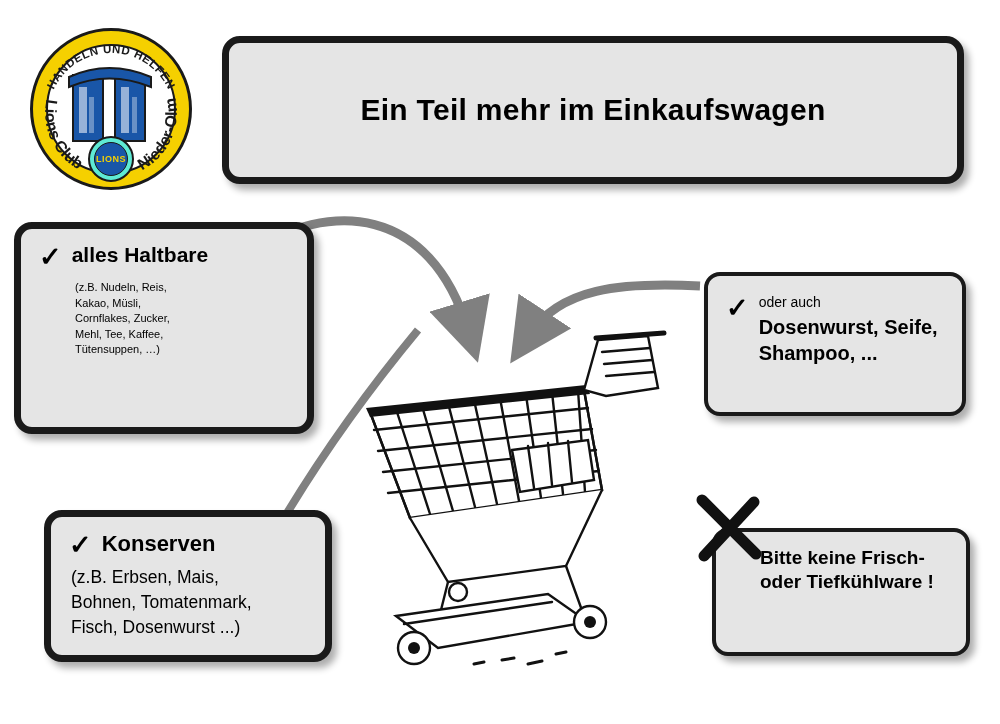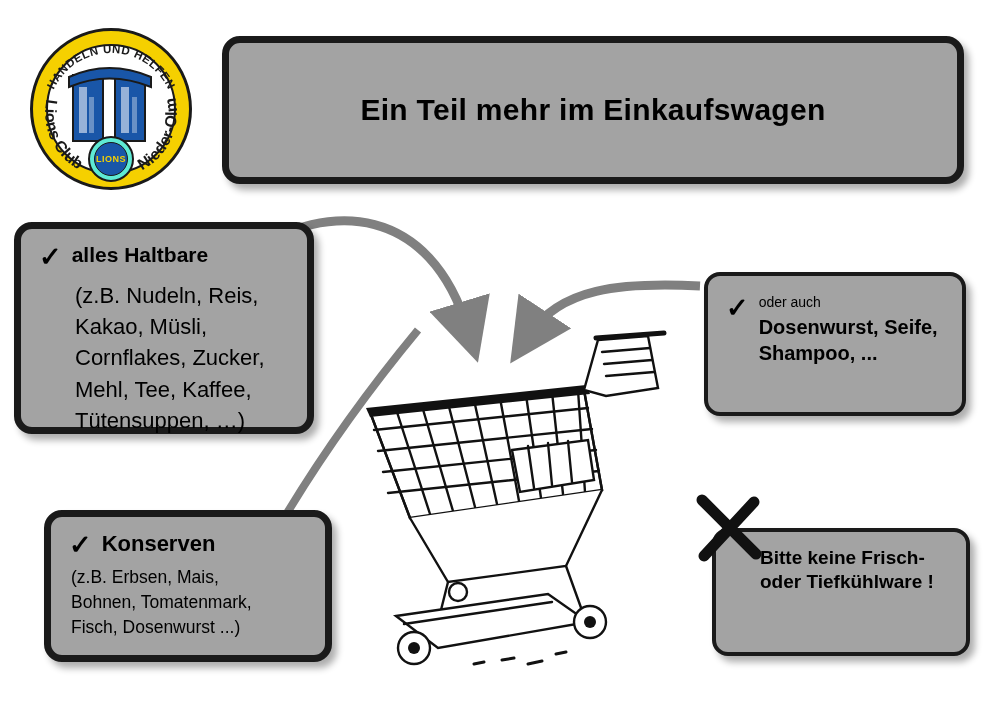--- a/index.html
+++ b/index.html
@@ -97,21 +97,21 @@
   .logo-badge-inner span {
     color: #f5d000;
     font-size: 9px;
     font-weight: bold;
     letter-spacing: 0.5px;
   }
 
   
   .rough-box {
     position: absolute;
-    background: #a3a3a3;
+    background: #e5e5e5;
     border: 7px solid #1a1a1a;
     border-radius: 18px;
     box-sizing: border-box;
     box-shadow: 5px 6px 7px rgba(0,0,0,0.32);
   }
   .thin-box {
     border-width: 4px;
     border-radius: 16px;
   }
 
@@ -151,21 +151,21 @@
     flex: none;
     margin-top: 1px;
   }
   .head-label {
     font-size: 21px;
     font-weight: bold;
     line-height: 1.15;
     text-align: center;
   }
   .body-text {
-    font-size: 22px;
+    font-size: 11px;
     line-height: 1.42;
     white-space: pre-line;
   }
 
   #box-haltbar {
     left: 14px;
     top: 222px;
     width: 300px;
     height: 212px;
   }

